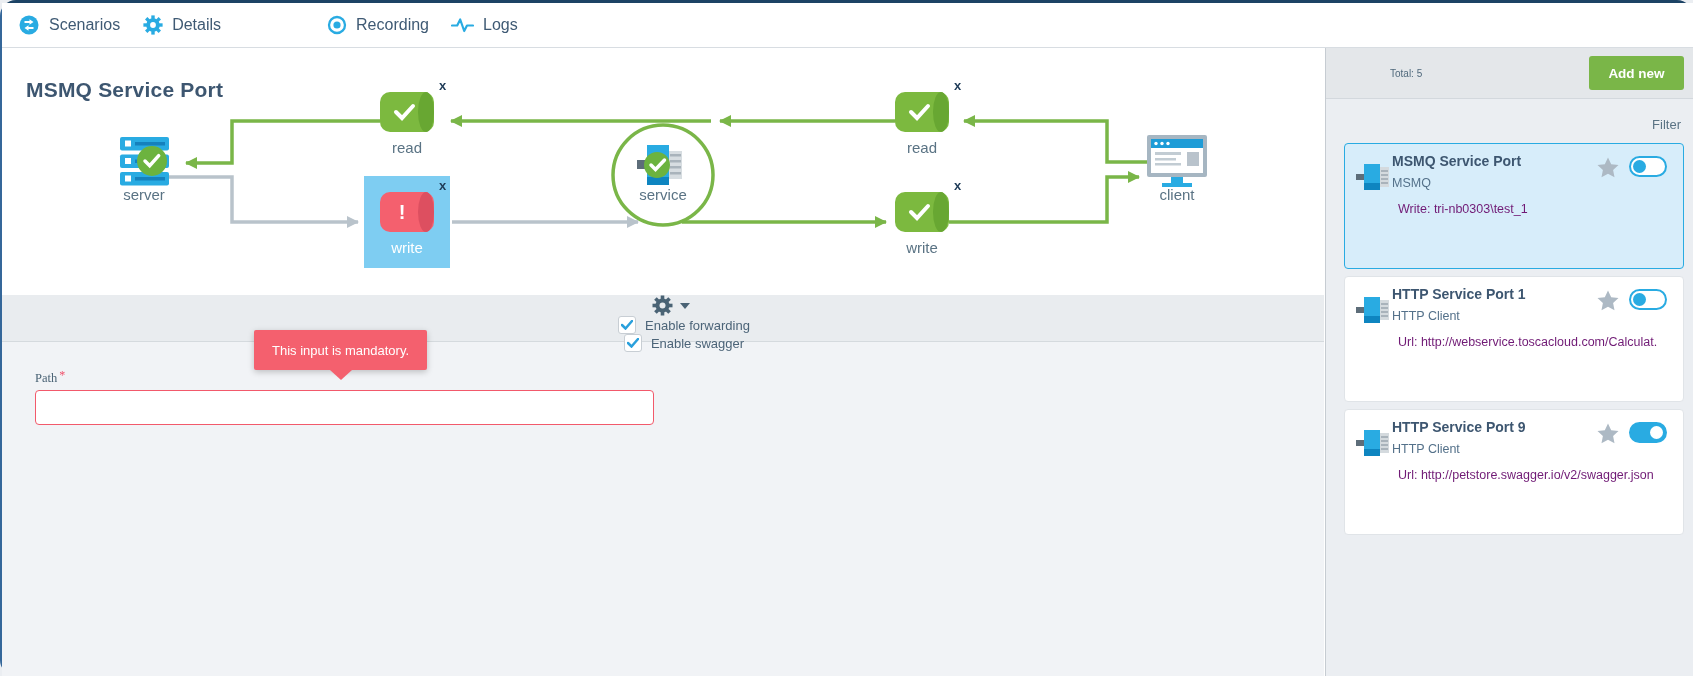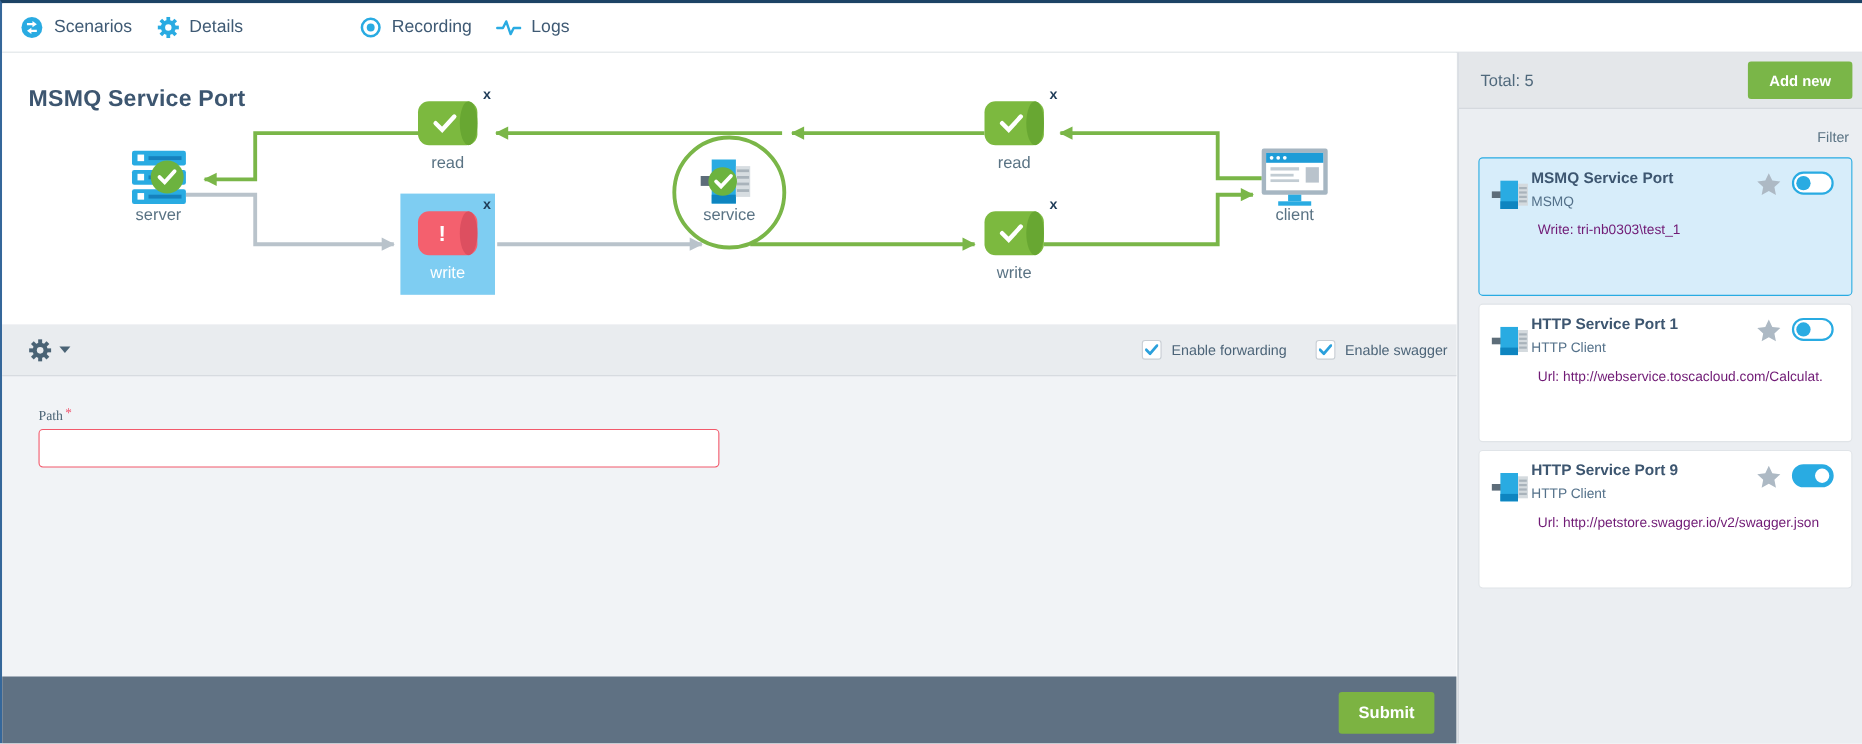--- a/index.html
+++ b/index.html
@@ -3,21 +3,21 @@
 <meta charset="utf-8">
 <style>
   :root{
     --accent:#29abe2; --green:#7ab648; --red:#f4606e;
     --slate:#3d5670; --muted:#5a7384; --footer:#5f7183; --btn-green:#7cb342;
   }
   *{box-sizing:border-box; margin:0; padding:0;}
   html,body{width:1693px; height:676px; overflow:hidden;}
   body{font-family:"Liberation Sans", sans-serif; background:#ebeef2;}
   #app{position:relative; width:1693px; height:676px; background:#fff;
-       border-top:3px solid #1c4365; border-left:2px solid #35679a;}
+       border-top:3px solid #1c4365; border-left:2px solid #35679a;border-radius:16px;}
 
   
   .nav{position:absolute; left:0; top:0; right:0; height:45px; background:#fff;
        border-bottom:1px solid #d8dde2; display:flex; align-items:stretch; padding-left:16px;}
   .nav-tab{display:flex; align-items:center; gap:9px; position:relative; cursor:pointer;}
   .nav-tab .lbl{font-size:16px; color:#3f5a74;}
   .nav-tab.active .lbl{color:#35516b; font-weight:bold;}
   .nav-tab.active::after{content:""; position:absolute; left:-3px; right:-3px; bottom:0;
        height:4px; background:var(--accent);}
   .nav-tab:nth-child(1){margin-right:23px;}
@@ -27,21 +27,21 @@
 
   
   .main{position:absolute; left:0; top:45px; width:1322px; bottom:0; background:#f1f3f6;}
   .diagram-area{position:absolute; left:0; top:0; width:1322px; height:247px; background:#fff;}
   .page-title{position:absolute; left:24px; top:30px; font-size:21px; font-weight:bold;
        color:var(--slate); letter-spacing:.2px;}
   svg.diagram{position:absolute; left:0; top:0;}
 
   .settings-bar{position:absolute; left:0; top:247px; width:1322px; height:47px;
        background:#e9ecef; border-bottom:1px solid #d5dade;
-       display:flex; align-items:center; padding:0 8px 0 24px;}
+       display:flex; align-items:center; padding:0 8px 0 24px;flex-direction:column;}
   .gear-btn{display:flex; align-items:center; gap:7px; cursor:pointer;}
   .caret{width:0; height:0; border:5px solid transparent; border-top:6px solid #4a6375; margin-top:5px;}
   .bar-spacer{flex:1;}
   .cb-group{display:flex; align-items:center; gap:9px; margin-left:26px;}
   .checkbox{width:18px; height:18px; background:#fff; border:1px solid #c8ced4; border-radius:3px;
        display:flex; align-items:center; justify-content:center; cursor:pointer;}
   .checkbox svg{display:none;}
   .checkbox.checked svg{display:block;}
   .cb-label{font-size:13px; color:#4c6478;}
 
@@ -59,21 +59,21 @@
   .footer{position:absolute; left:0; bottom:0; width:1322px; height:61px; background:var(--footer);}
   .submit-btn{position:absolute; left:1215px; top:14px; width:87px; height:38px;
        background:var(--btn-green); border:none; border-radius:3px; color:#fff;
        font-family:"Liberation Sans", sans-serif; font-size:15px; font-weight:bold; cursor:pointer;}
 
   
   .sidebar{position:absolute; left:1323px; top:45px; width:370px; bottom:0;
        background:#ebeef2; border-left:1px solid #c6ccd2;}
   .sb-header{position:relative; height:51px; background:#e4e7ea; border-bottom:1px solid #d3d8dd;
        display:flex; align-items:center; padding-left:20px;}
-  .total{font-size:15px; color:#50697c;}
+  .total{font-size:10px; color:#50697c;margin-left:44px;}
   .add-new{position:absolute; right:11px; top:8px; width:95px; height:34px;
        background:var(--green); border:none; border-radius:3px; color:#fff;
        font-family:"Liberation Sans", sans-serif; font-size:13.5px; font-weight:bold; cursor:pointer;}
   .filter-row{height:44px; text-align:right; padding:18px 14px 0 0; font-size:13px; color:var(--muted);}
   .cards{padding:0 11px 0 18px;}
   .card{position:relative; height:126px; margin-bottom:7px; background:#fff;
        border:1px solid #e0e4e8; border-radius:4px; cursor:pointer;}
   .card.selected{background:#d7edfa; border-color:var(--accent);}
   .card-icon{position:absolute; left:11px; top:20px;}
   .card-title{position:absolute; left:47px; top:9px; font-size:14px; font-weight:bold; color:var(--slate);}
@@ -313,28 +313,26 @@
       <div class="cb-group">
         <div class="checkbox checked">
           <svg width="12" height="10" viewBox="0 0 12 10">
             <path d="M1 5 L4.5 8.5 L11 1" stroke="#2aa0dc" stroke-width="2.5" fill="none" stroke-linecap="round"></path>
           </svg>
         </div>
         <span class="cb-label">Enable swagger</span>
       </div>
     </div>
 
+    <div class="tooltip">This input is mandatory.</div>
     <div class="field-label">
       <span>Path</span><span class="req">*</span>
     </div>
     <input class="path-input" type="text" value="" style="">
 
-    <div class="footer">
-      <button class="submit-btn">Submit</button>
-    </div>
   </div>
 
   <aside class="sidebar">
     <div class="sb-header">
       <span class="total">Total: 5</span>
       <button class="add-new">Add new</button>
     </div>
     <div class="filter-row">Filter</div>
 
     <div class="cards">

